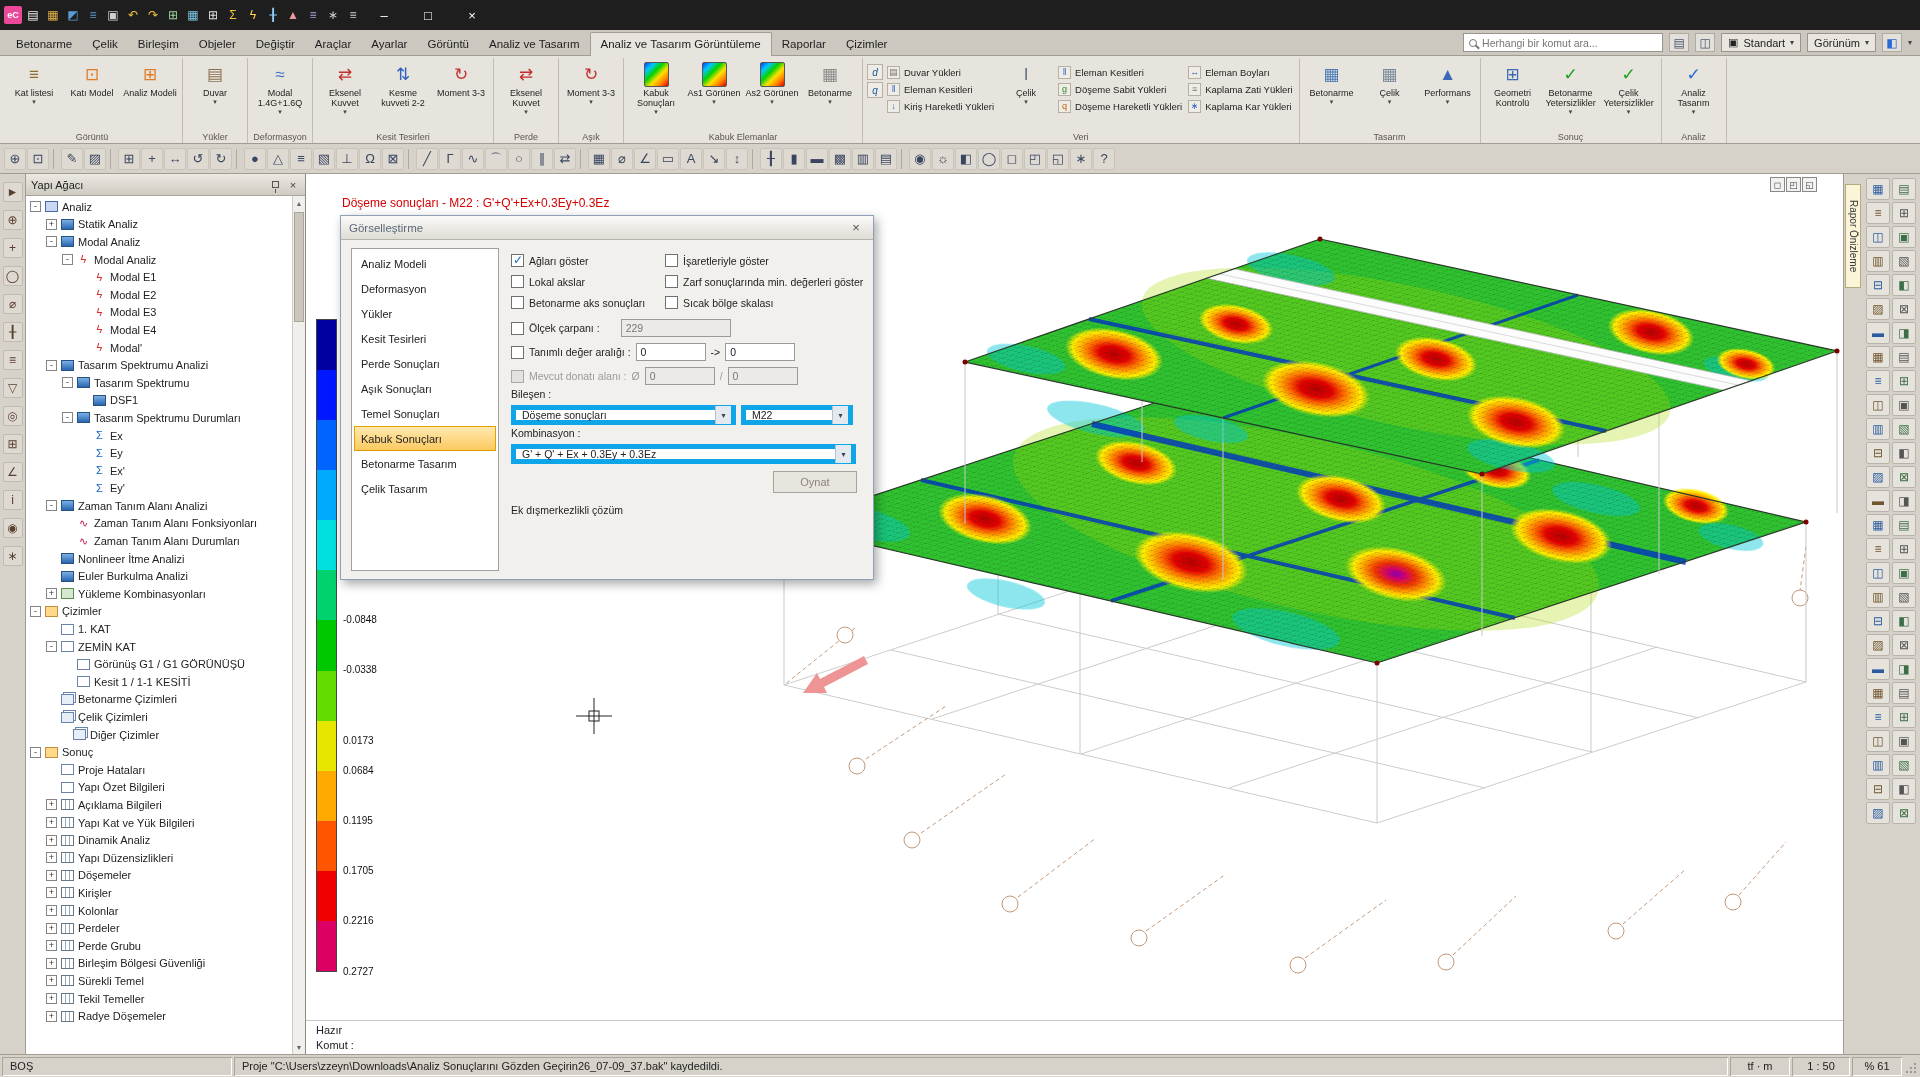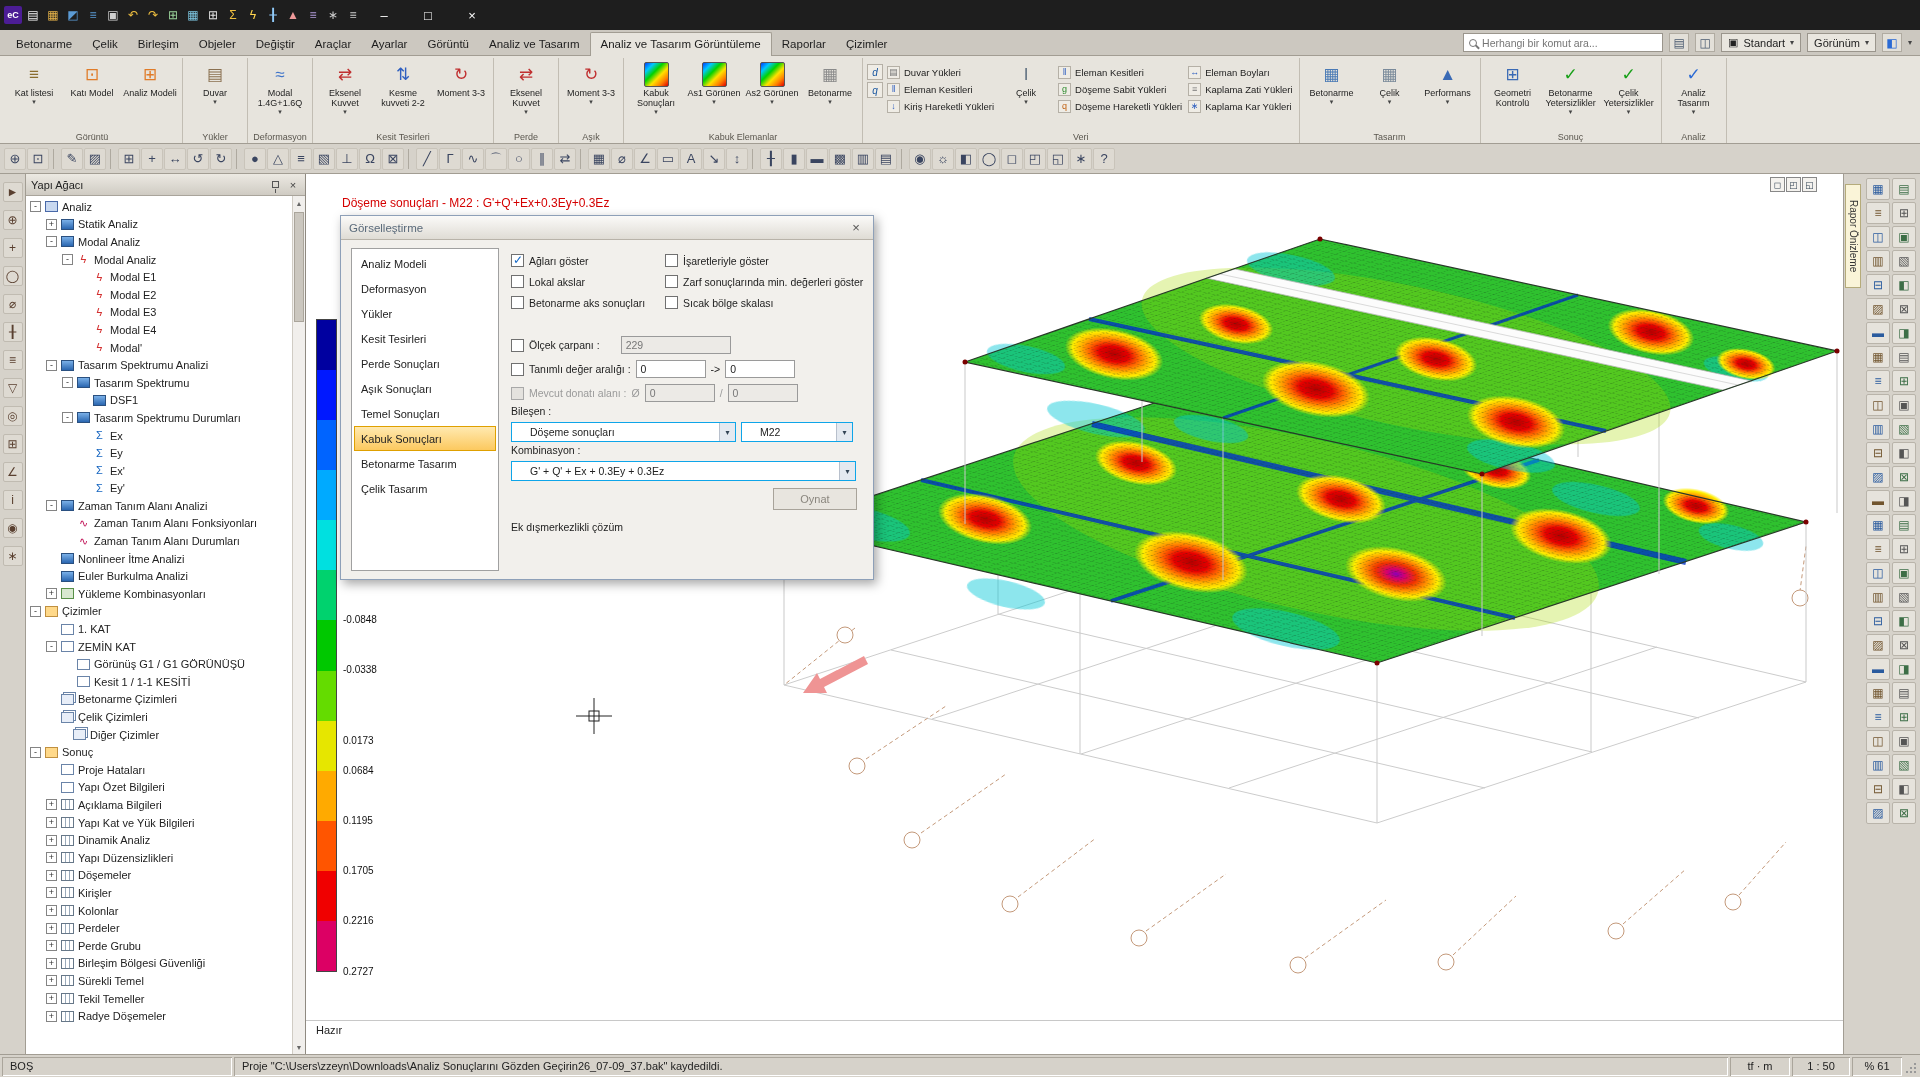--- a/index.html
+++ b/index.html
@@ -102,21 +102,21 @@
   .cbitem{display:flex;align-items:center;gap:5px;height:21px;white-space:nowrap}
   .cb{width:13px;height:13px;border:1px solid #707070;background:#fff;position:relative;flex:none}
   .cb.on::after{content:"✓";position:absolute;left:1px;top:-2px;color:#1569c7;font-size:12px}
   .cb.dis{background:#e4e2de;border-color:#a8a8a8}
   .frow{display:flex;align-items:center;gap:5px;height:24px}
   .field{height:18px;background:#fff;border:1px solid #9a9a9a;padding:0 4px;display:inline-flex;align-items:center}
   .field.dis{background:#eceae6;color:#777}
   .w110{width:110px}.w70{width:70px}
   .dis-text{color:#9a9a9a}
   .slabel{margin-top:0;height:15px}
-  .dd{height:20px;background:#fff;border:1px solid #0ea5e9;display:flex;align-items:center;padding-left:18px}
+  .dd{height:20px;background:#fff;border:5px solid #0ea5e9;display:flex;align-items:center;padding-left:6px}
   .dd .da{margin-left:auto;width:16px;height:18px;border-left:1px solid #b8c0cc;background:#e4e9f0;display:flex;align-items:center;justify-content:center;font-size:8px;color:#345}
   .w225{width:225px}.w112{width:112px}.w345{width:345px}
   .btn{width:84px;height:22px;background:#e8e5df;border:1px solid #a8a39a;color:#8a867e;display:flex;align-items:center;justify-content:center;font-size:11px}
   .footnote{margin-top:10px;color:#222}
 
   
   #rightpanel{width:77px;background:#d6d2ca;border-left:1px solid #a29d93;position:relative}
   .rp-tab{position:absolute;left:1px;top:10px;width:16px;height:104px;background:#faf4d8;border:1px solid #b5ab7a;writing-mode:vertical-rl;display:flex;align-items:center;justify-content:center;font-size:10px;color:#333}
   #right-icons{position:absolute;left:22px;top:4px;display:grid;grid-template-columns:24px 24px;gap:2px}
   .ricon{width:24px;height:22px;border:1px solid #b9b4aa;background:#e6e3dc;display:flex;align-items:center;justify-content:center;font-size:12px;border-radius:2px}
@@ -131,21 +131,21 @@
     radial-gradient(circle at 12px 11px,#999 1px,transparent 1.5px),
     radial-gradient(circle at 12px 7px,#999 1px,transparent 1.5px),
     radial-gradient(circle at 8px 11px,#999 1px,transparent 1.5px),
     radial-gradient(circle at 4px 15px,#999 1px,transparent 1.5px)}
 </style>
 </head>
 <body>
 
 <div id="titlebar">
   <div id="quick-icons">
-      <div class="qi" style="color: rgb(255, 255, 255); background: #4c1d95; font-size: 9px; font-weight: bold;">eC</div>
+      <div class="qi" style="color: rgb(255, 255, 255); background: #ec4899; font-size: 9px; font-weight: bold;">eC</div>
       <div class="qi" style="color: rgb(240, 240, 240);">▤</div>
       <div class="qi" style="color: rgb(232, 181, 74);">▦</div>
       <div class="qi" style="color: rgb(91, 155, 213);">◩</div>
       <div class="qi" style="color: rgb(91, 155, 213);">≡</div>
       <div class="qi" style="color: rgb(207, 207, 207);">▣</div>
       <div class="qi" style="color: rgb(240, 192, 64);">↶</div>
       <div class="qi" style="color: rgb(240, 192, 64);">↷</div>
       <div class="qi" style="color: rgb(154, 210, 154);">⊞</div>
       <div class="qi" style="color: rgb(126, 200, 227);">▦</div>
       <div class="qi" style="color: rgb(224, 224, 224);">⊞</div>
@@ -879,20 +879,21 @@
         <div class="lseg" style="background: rgb(220, 0, 100);"></div>
       </div>
     <div id="viewbtns">
         <div class="vb">◻</div>
         <div class="vb">◰</div>
         <div class="vb">◱</div>
       </div>
 
     <div class="cmdarea">
       <div>Hazır</div>
+      <div>Komut :</div>
     </div>
   <div class="legend-label" style="top: 139px;">-0.3912</div>
       <div class="legend-label" style="top: 189.2px;">-0.3401</div>
       <div class="legend-label" style="top: 239.4px;">-0.2890</div>
       <div class="legend-label" style="top: 289.6px;">-0.2380</div>
       <div class="legend-label" style="top: 339.8px;">-0.1869</div>
       <div class="legend-label" style="top: 390px;">-0.1359</div>
       <div class="legend-label" style="top: 440.2px;">-0.0848</div>
       <div class="legend-label" style="top: 490.4px;">-0.0338</div>
       <div class="legend-label" style="top: 540.6px; margin-top: 20px;">0.0173</div>
@@ -939,21 +940,21 @@
               </div>
               <div class="cbitem">
                 <span class="cb"></span>
                 <span>Betonarme aks sonuçları</span>
               </div>
               <div class="cbitem">
                 <span class="cb"></span>
                 <span>Sıcak bölge skalası</span>
               </div>
             </div>
-          <div class="frow" style="margin-top:20px">
+          <div class="frow" style="margin-top:3px">
             <span class="cb"></span>
             <span>Ölçek çarpanı :</span>
             <span class="field dis w110" style="margin-left:16px">229</span>
           </div>
           <div class="frow">
             <span class="cb"></span>
             <span>Tanımlı değer aralığı :</span>
             <span class="field w70">0</span>
             <span>-&gt;</span>
             <span class="field w70">0</span>

